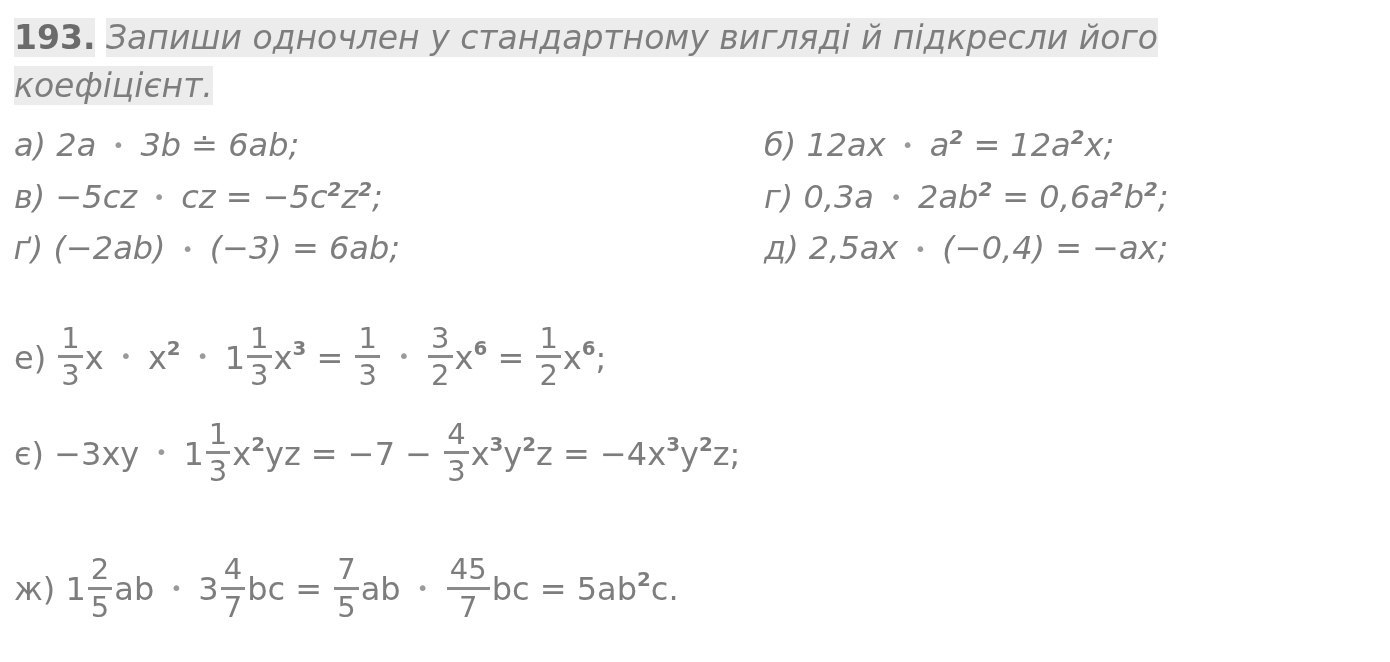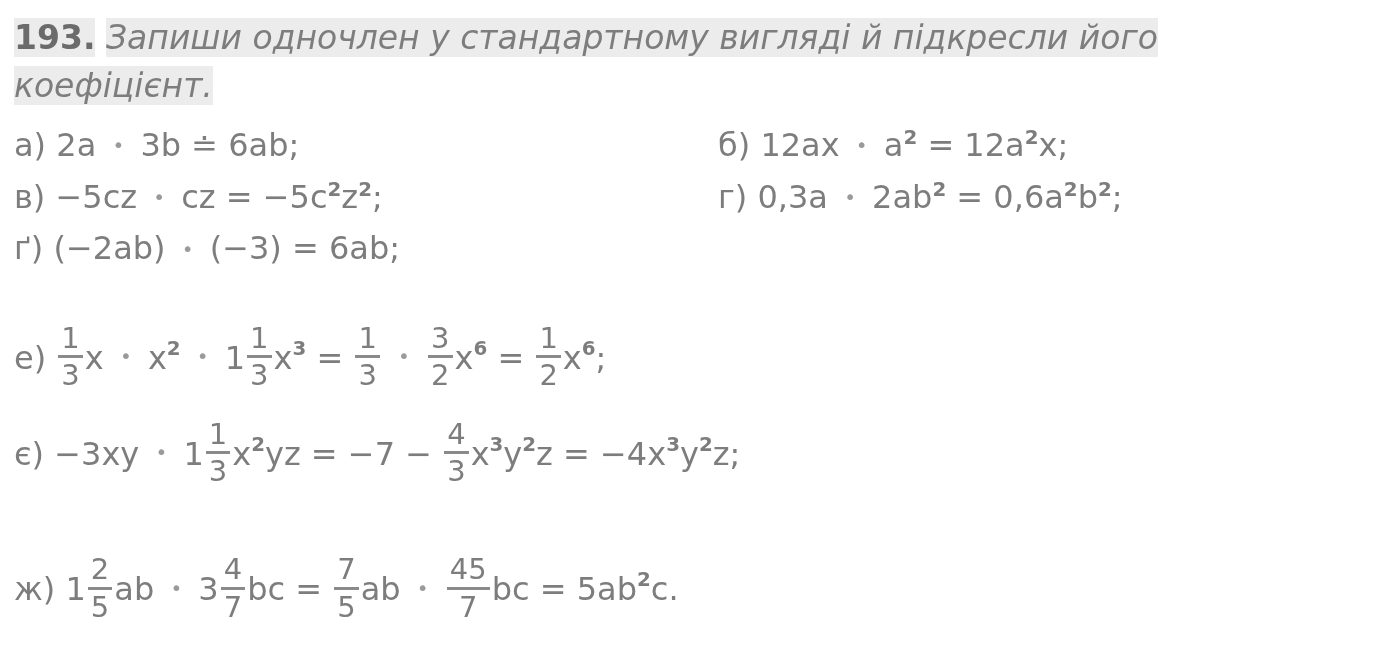--- a/index.html
+++ b/index.html
@@ -41,23 +41,24 @@
 
   
   .cols {
     position: relative;
     margin-top: 10px;
     height: 180px;
   }
   .col {
     position: absolute;
     top: 0;
+    font-style: italic;
   }
   .col-left { left: 14px; }
-  .col-right { left: 718px; }
+  .col-right { left: 764px; }
 
   .line {
     font-size: 32px;
     line-height: 1.62;
     white-space: nowrap;
     color: #7d7d7d;
   }
   .dot {
     display: inline-block;
     padding: 0 6px;
@@ -155,20 +156,26 @@
       </div>
 
       <div class="line">
         <span>г)</span>
         <span>0,3a</span>
         <span class="dot">•</span>
         <span>2ab</span><sup class="exp">2</sup>
         <span>= 0,6a</span><sup class="exp">2</sup><span>b</span><sup class="exp">2</sup><span>;</span>
       </div>
 
+      <div class="line">
+        <span>д)</span>
+        <span>2,5ax</span>
+        <span class="dot">•</span>
+        <span>(−0,4) = −ax;</span>
+      </div>
 
     </div>
   </div>
 
   <div class="frow r1">
     <span class="tok">е)</span>
     <span class="frac">
       <span class="n">1</span>
       <span class="bar"></span>
       <span class="d">3</span>

